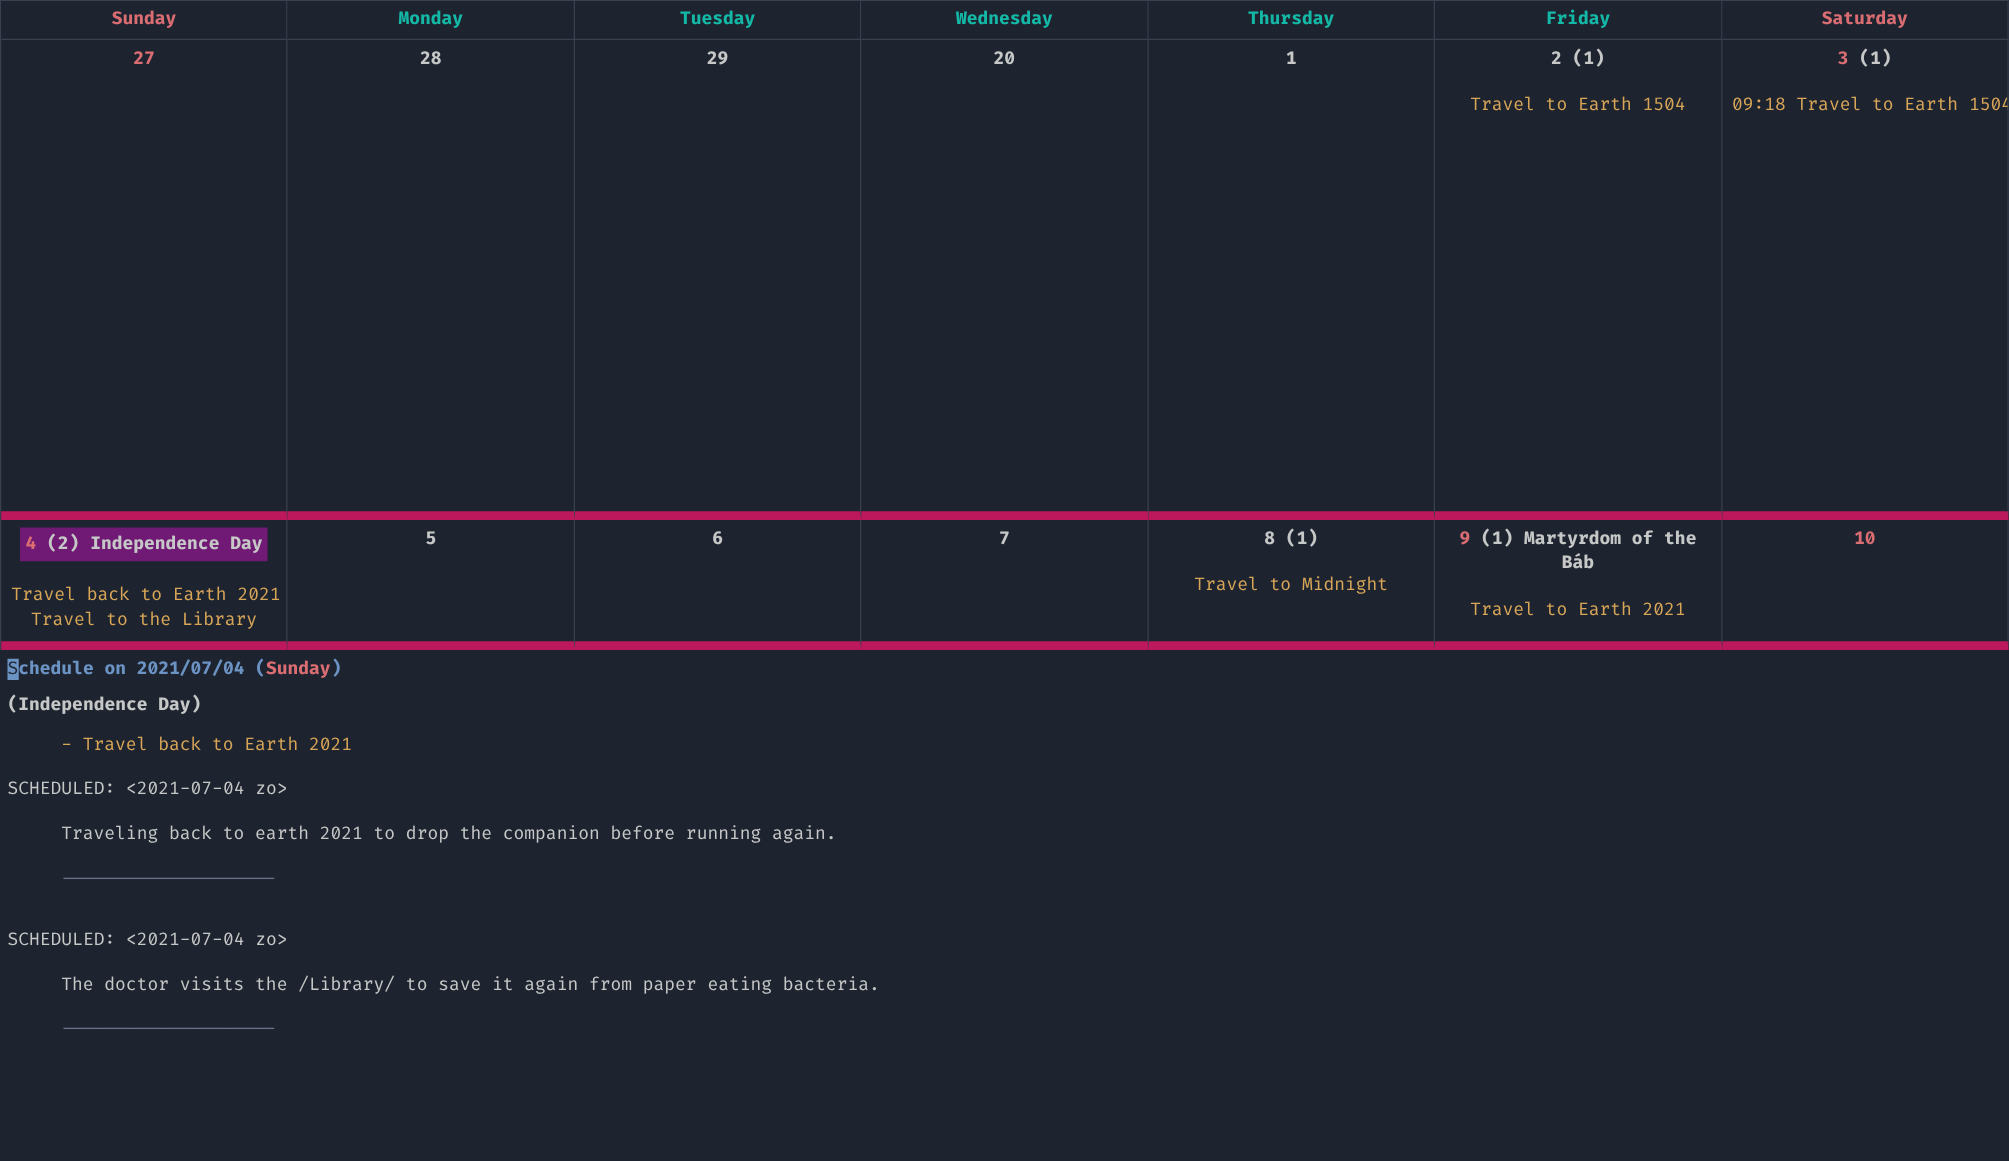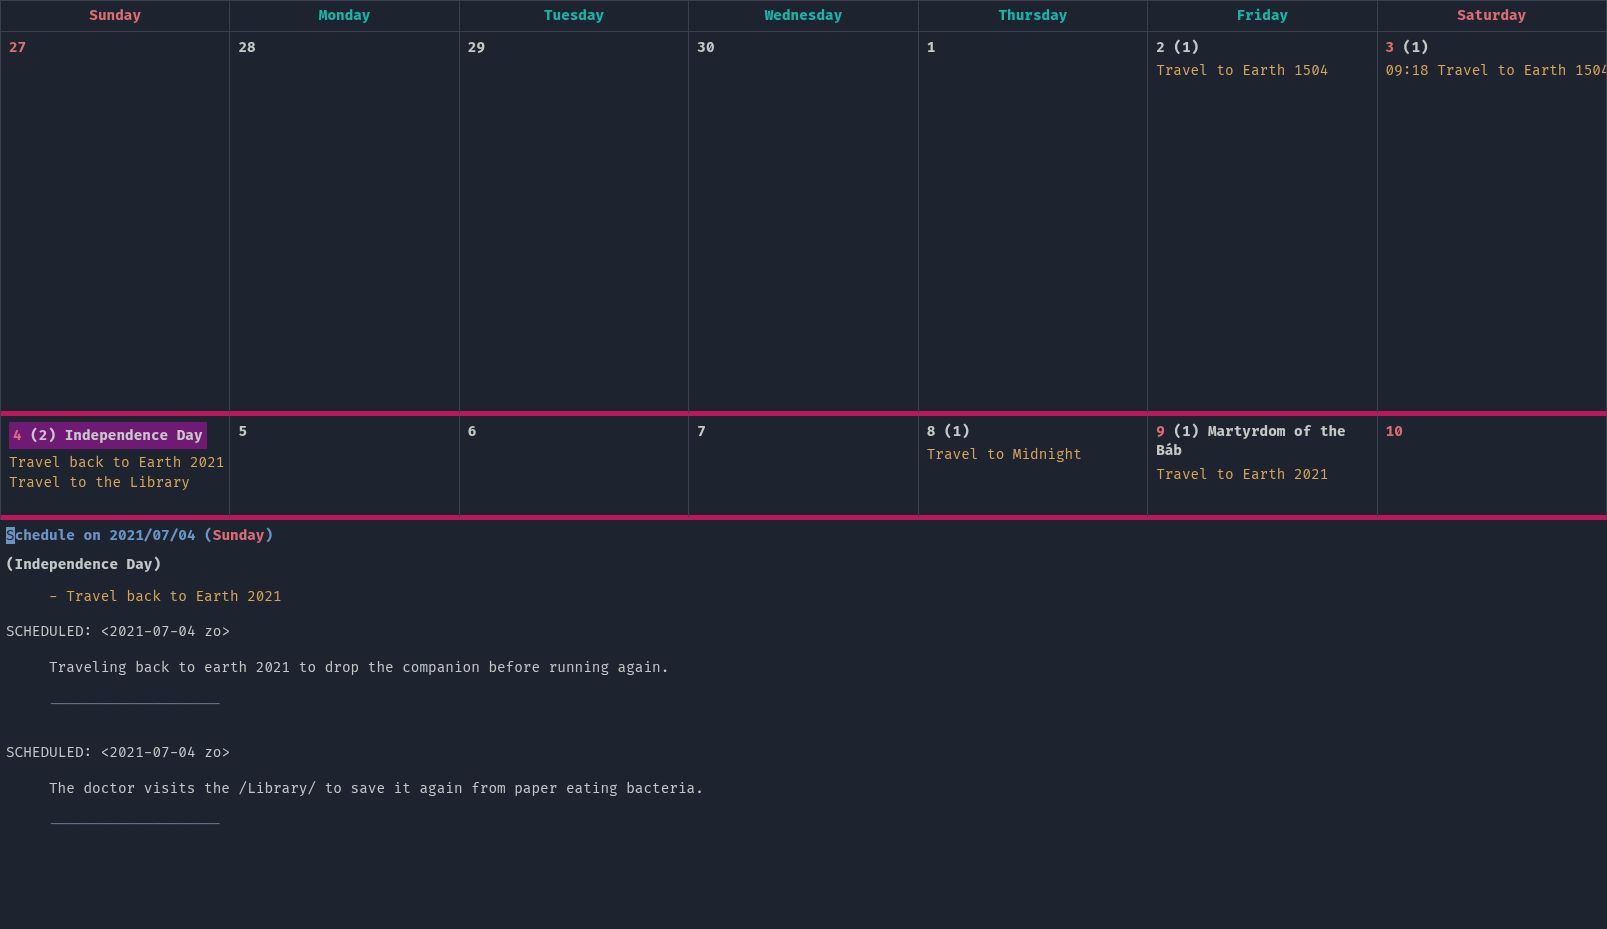--- a/index.html
+++ b/index.html
@@ -24,35 +24,36 @@
     border-right: 1px solid #3a4050;
     border-bottom: 1px solid #3a4050;
     text-align: center;
     padding: 5px 0;
     font-weight: bold;
   }
   .header-cell.weekend { color: #d96d72; }
   .header-cell.weekday { color: #14b8a6; }
   .day-cell {
     border-right: 1px solid #3a4050;
-    border-bottom: 5px solid #be185d;
+    border-bottom: 7px solid #be185d;
     padding: 6px 8px;
     position: relative;
     overflow: hidden;
+    text-align: center;
   }
   .row1 { height: 384px; }
   .row2 { height: 104px; }
   .day-num {
     color: #c5c8c6;
     font-weight: bold;
   }
   .day-num.weekend { color: #d96d72; }
   .count { color: #c5c8c6; font-weight: bold; }
   .holiday { color: #c5c8c6; font-weight: bold; }
-  .events { margin-top: 4px; }
+  .events { margin-top: 18px; }
   .event { color: #d8a657; white-space: nowrap; }
   .selected-day {
     background: #701a75;
     padding: 4px 4px;
     display: inline-block;
   }
   .selected-day .day-num.weekend { color: #d96d72; }
   .schedule {
     padding: 6px 6px;
   }
@@ -93,21 +94,21 @@
   <div class="day-cell row1">
     <span class="day-num weekend">27</span>
   </div>
   <div class="day-cell row1">
     <span class="day-num">28</span>
   </div>
   <div class="day-cell row1">
     <span class="day-num">29</span>
   </div>
   <div class="day-cell row1">
-    <span class="day-num">30</span>
+    <span class="day-num">20</span>
   </div>
   <div class="day-cell row1">
     <span class="day-num">1</span>
   </div>
   <div class="day-cell row1">
     <span class="day-num">2</span>
     <span class="count">(1)</span>
     <div class="events">
       <div class="event">Travel to Earth 1504</div>
     </div>

